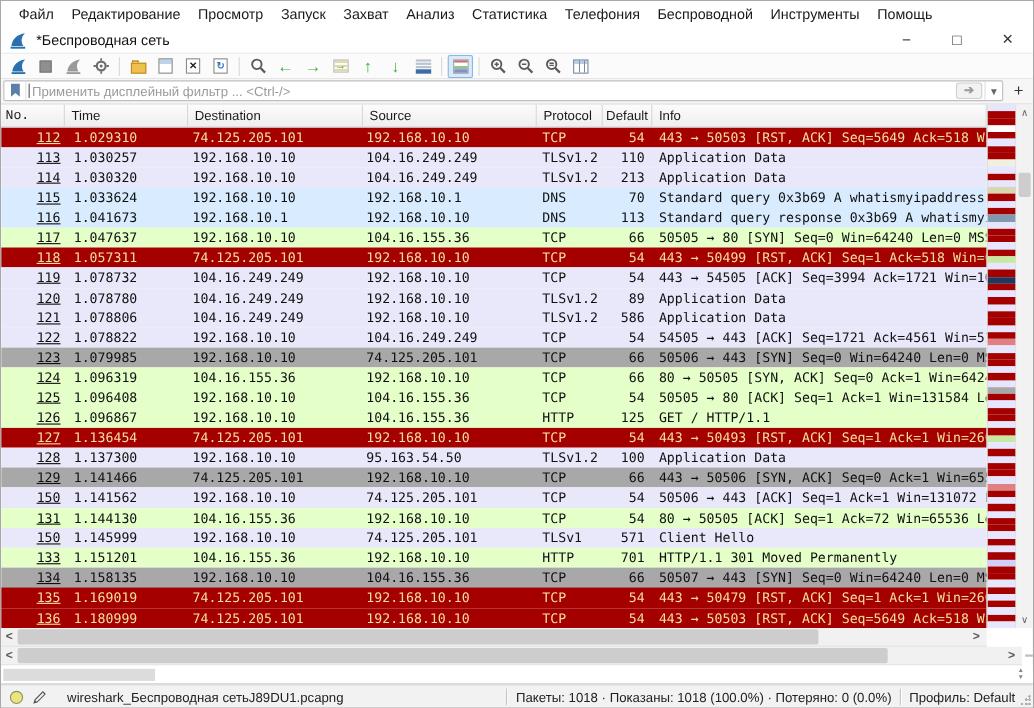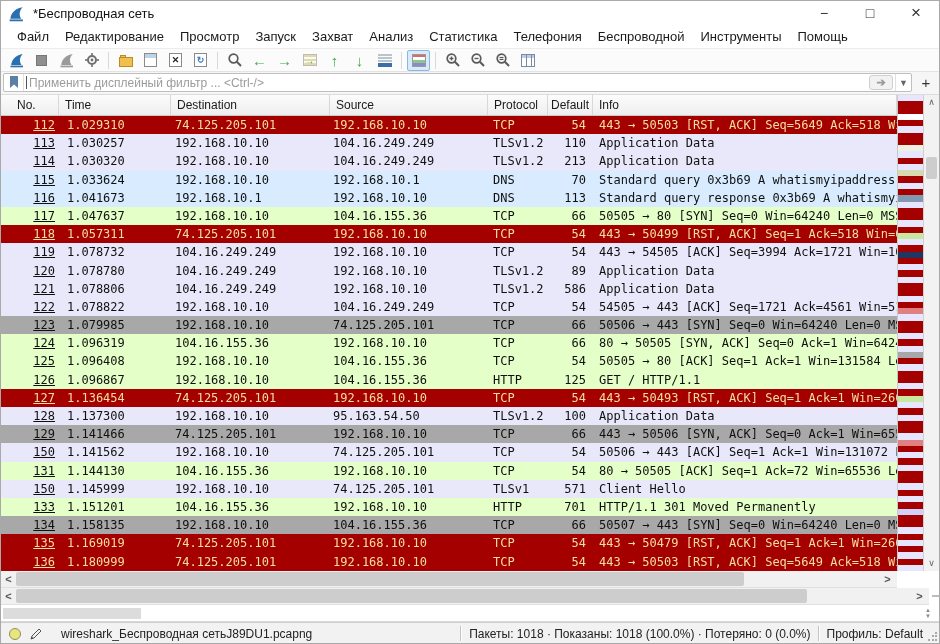--- a/index.html
+++ b/index.html
@@ -48,21 +48,21 @@
   #apply-btn{width:24px;height:15px;border:1px solid #cfcfcf;border-radius:3px;background:#f2f2f2;color:#9b9b9b;
              font-size:11px;line-height:13px;text-align:center;font-weight:bold;margin-right:2px;}
   #filter-dd{width:16px;height:100%;border-left:1px solid #e0e0e0;color:#666;font-size:9px;display:flex;align-items:center;justify-content:center;}
   #filter-plus{position:absolute;right:4px;top:0;height:21px;width:18px;font-size:15px;color:#333;display:flex;align-items:center;justify-content:center;}
   
   #main{display:flex;height:476px;}
   #listarea{width:897px;border-right:1px solid #c8c8c8;display:flex;flex-direction:column;overflow:hidden;}
   #colheaders{height:21px;display:flex;background:linear-gradient(#fcfcfc,#eeeeee);border-bottom:1px solid #c9c9c9;
               font-size:12px;color:#1a1a1a;flex:none;}
   .hcell{border-right:1px solid #d8d8d8;padding-left:6px;line-height:20px;overflow:hidden;white-space:nowrap;}
-  .h-no{padding-left:16px;}
+  .h-no{padding-left:4px;font-family:Liberation Mono, monospace;}
   .h-len{padding-left:3px;}
   #rows{flex:1;overflow:hidden;}
   .prow{display:flex;height:18.2px;line-height:18.2px;font-family:"DejaVu Sans Mono","Liberation Mono",monospace;
         font-size:12px;color:#101010;white-space:pre;overflow:hidden;}
   .cell{overflow:hidden;flex:none;}
   .c-no{width:58px;text-align:right;padding-right:4px;text-decoration:underline;}
   .c-time{width:112px;padding-left:8px;}
   .c-src{width:158px;padding-left:4px;}
   .c-dst{width:159px;padding-left:4px;}
   .c-proto{width:60px;padding-left:5px;}
@@ -101,48 +101,48 @@
                    radial-gradient(circle at 6px 4px,#aaa 1px,transparent 1.4px),
                    radial-gradient(circle at 9px 8px,#aaa 1px,transparent 1.4px),
                    radial-gradient(circle at 9px 4px,#aaa 1px,transparent 1.4px),
                    radial-gradient(circle at 9px 1px,#aaa 1px,transparent 1.4px);}
 </style>
 </head>
 <body>
 
 <div id="win">
 
-  <div id="titlebar">
-    <span id="title-icon">
-      <svg viewBox="0 0 16 16" width="17" height="17">
-          <path d="M2.2 13 C3 6.5 7.5 3 13.8 2 C10.5 5.3 10.2 9.3 12.5 13 Z" fill="#2b6fae"></path>
-          <rect x="1.5" y="13.6" width="12.5" height="1.7" fill="#2b6fae"></rect>
-        </svg>
-    </span>
-    <span id="title-text">*Беспроводная сеть</span>
-    <div id="win-controls">
-      <span class="wbtn">−</span>
-      <span class="wbtn">□</span>
-      <span class="wbtn" style="font-size:17px">×</span>
-    </div>
-  </div>
-
   <div id="menubar">
       <span class="menu-item">Файл</span>
       <span class="menu-item">Редактирование</span>
       <span class="menu-item">Просмотр</span>
       <span class="menu-item">Запуск</span>
       <span class="menu-item">Захват</span>
       <span class="menu-item">Анализ</span>
       <span class="menu-item">Статистика</span>
       <span class="menu-item">Телефония</span>
       <span class="menu-item">Беспроводной</span>
       <span class="menu-item">Инструменты</span>
       <span class="menu-item">Помощь</span>
     </div>
+
+  <div id="titlebar">
+    <span id="title-icon">
+      <svg viewBox="0 0 16 16" width="17" height="17">
+          <path d="M2.2 13 C3 6.5 7.5 3 13.8 2 C10.5 5.3 10.2 9.3 12.5 13 Z" fill="#2b6fae"></path>
+          <rect x="1.5" y="13.6" width="12.5" height="1.7" fill="#2b6fae"></rect>
+        </svg>
+    </span>
+    <span id="title-text">*Беспроводная сеть</span>
+    <div id="win-controls">
+      <span class="wbtn">−</span>
+      <span class="wbtn">□</span>
+      <span class="wbtn" style="font-size:17px">×</span>
+    </div>
+  </div>
 
   <div id="toolbar">
       <span class="tbtn">
         <svg class="ic" viewBox="0 0 16 16">
           <path d="M2.2 13 C3 6.5 7.5 3 13.8 2 C10.5 5.3 10.2 9.3 12.5 13 Z" fill="#2b6fae"></path>
           <rect x="1.5" y="13.6" width="12.5" height="1.7" fill="#2b6fae"></rect>
         </svg>
       </span>
       <span class="tbtn">
         <span class="sq"></span>

